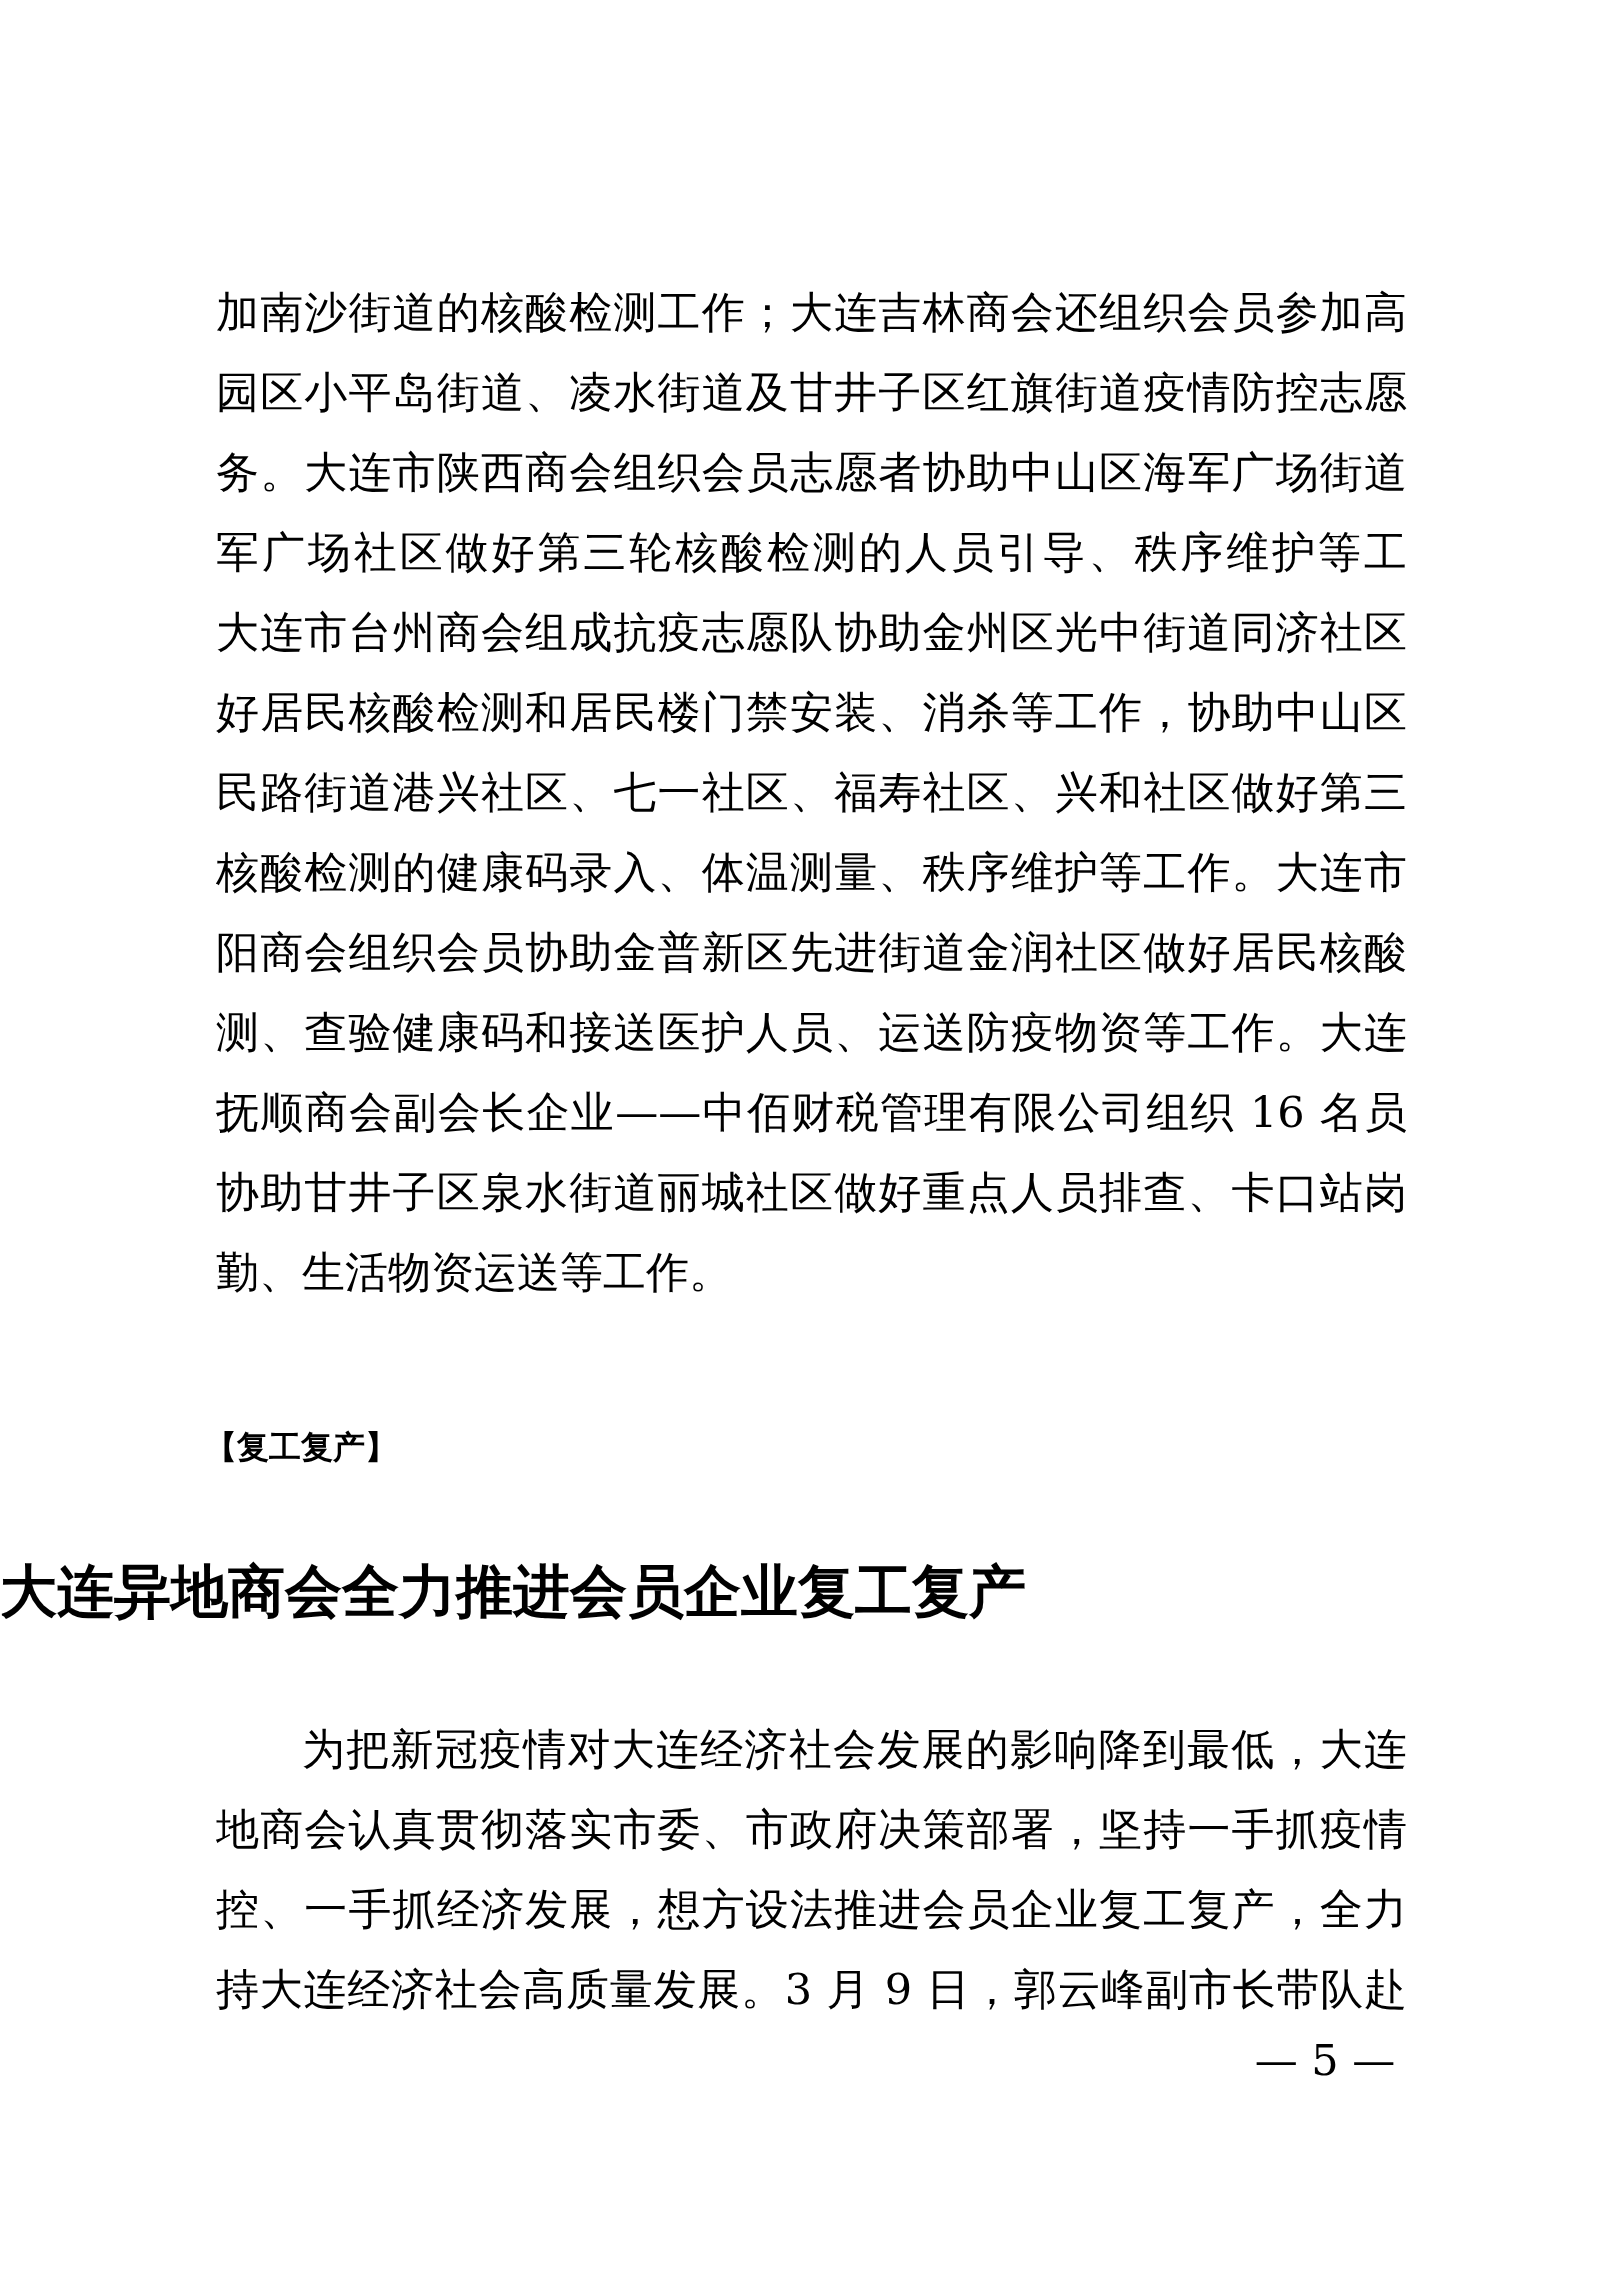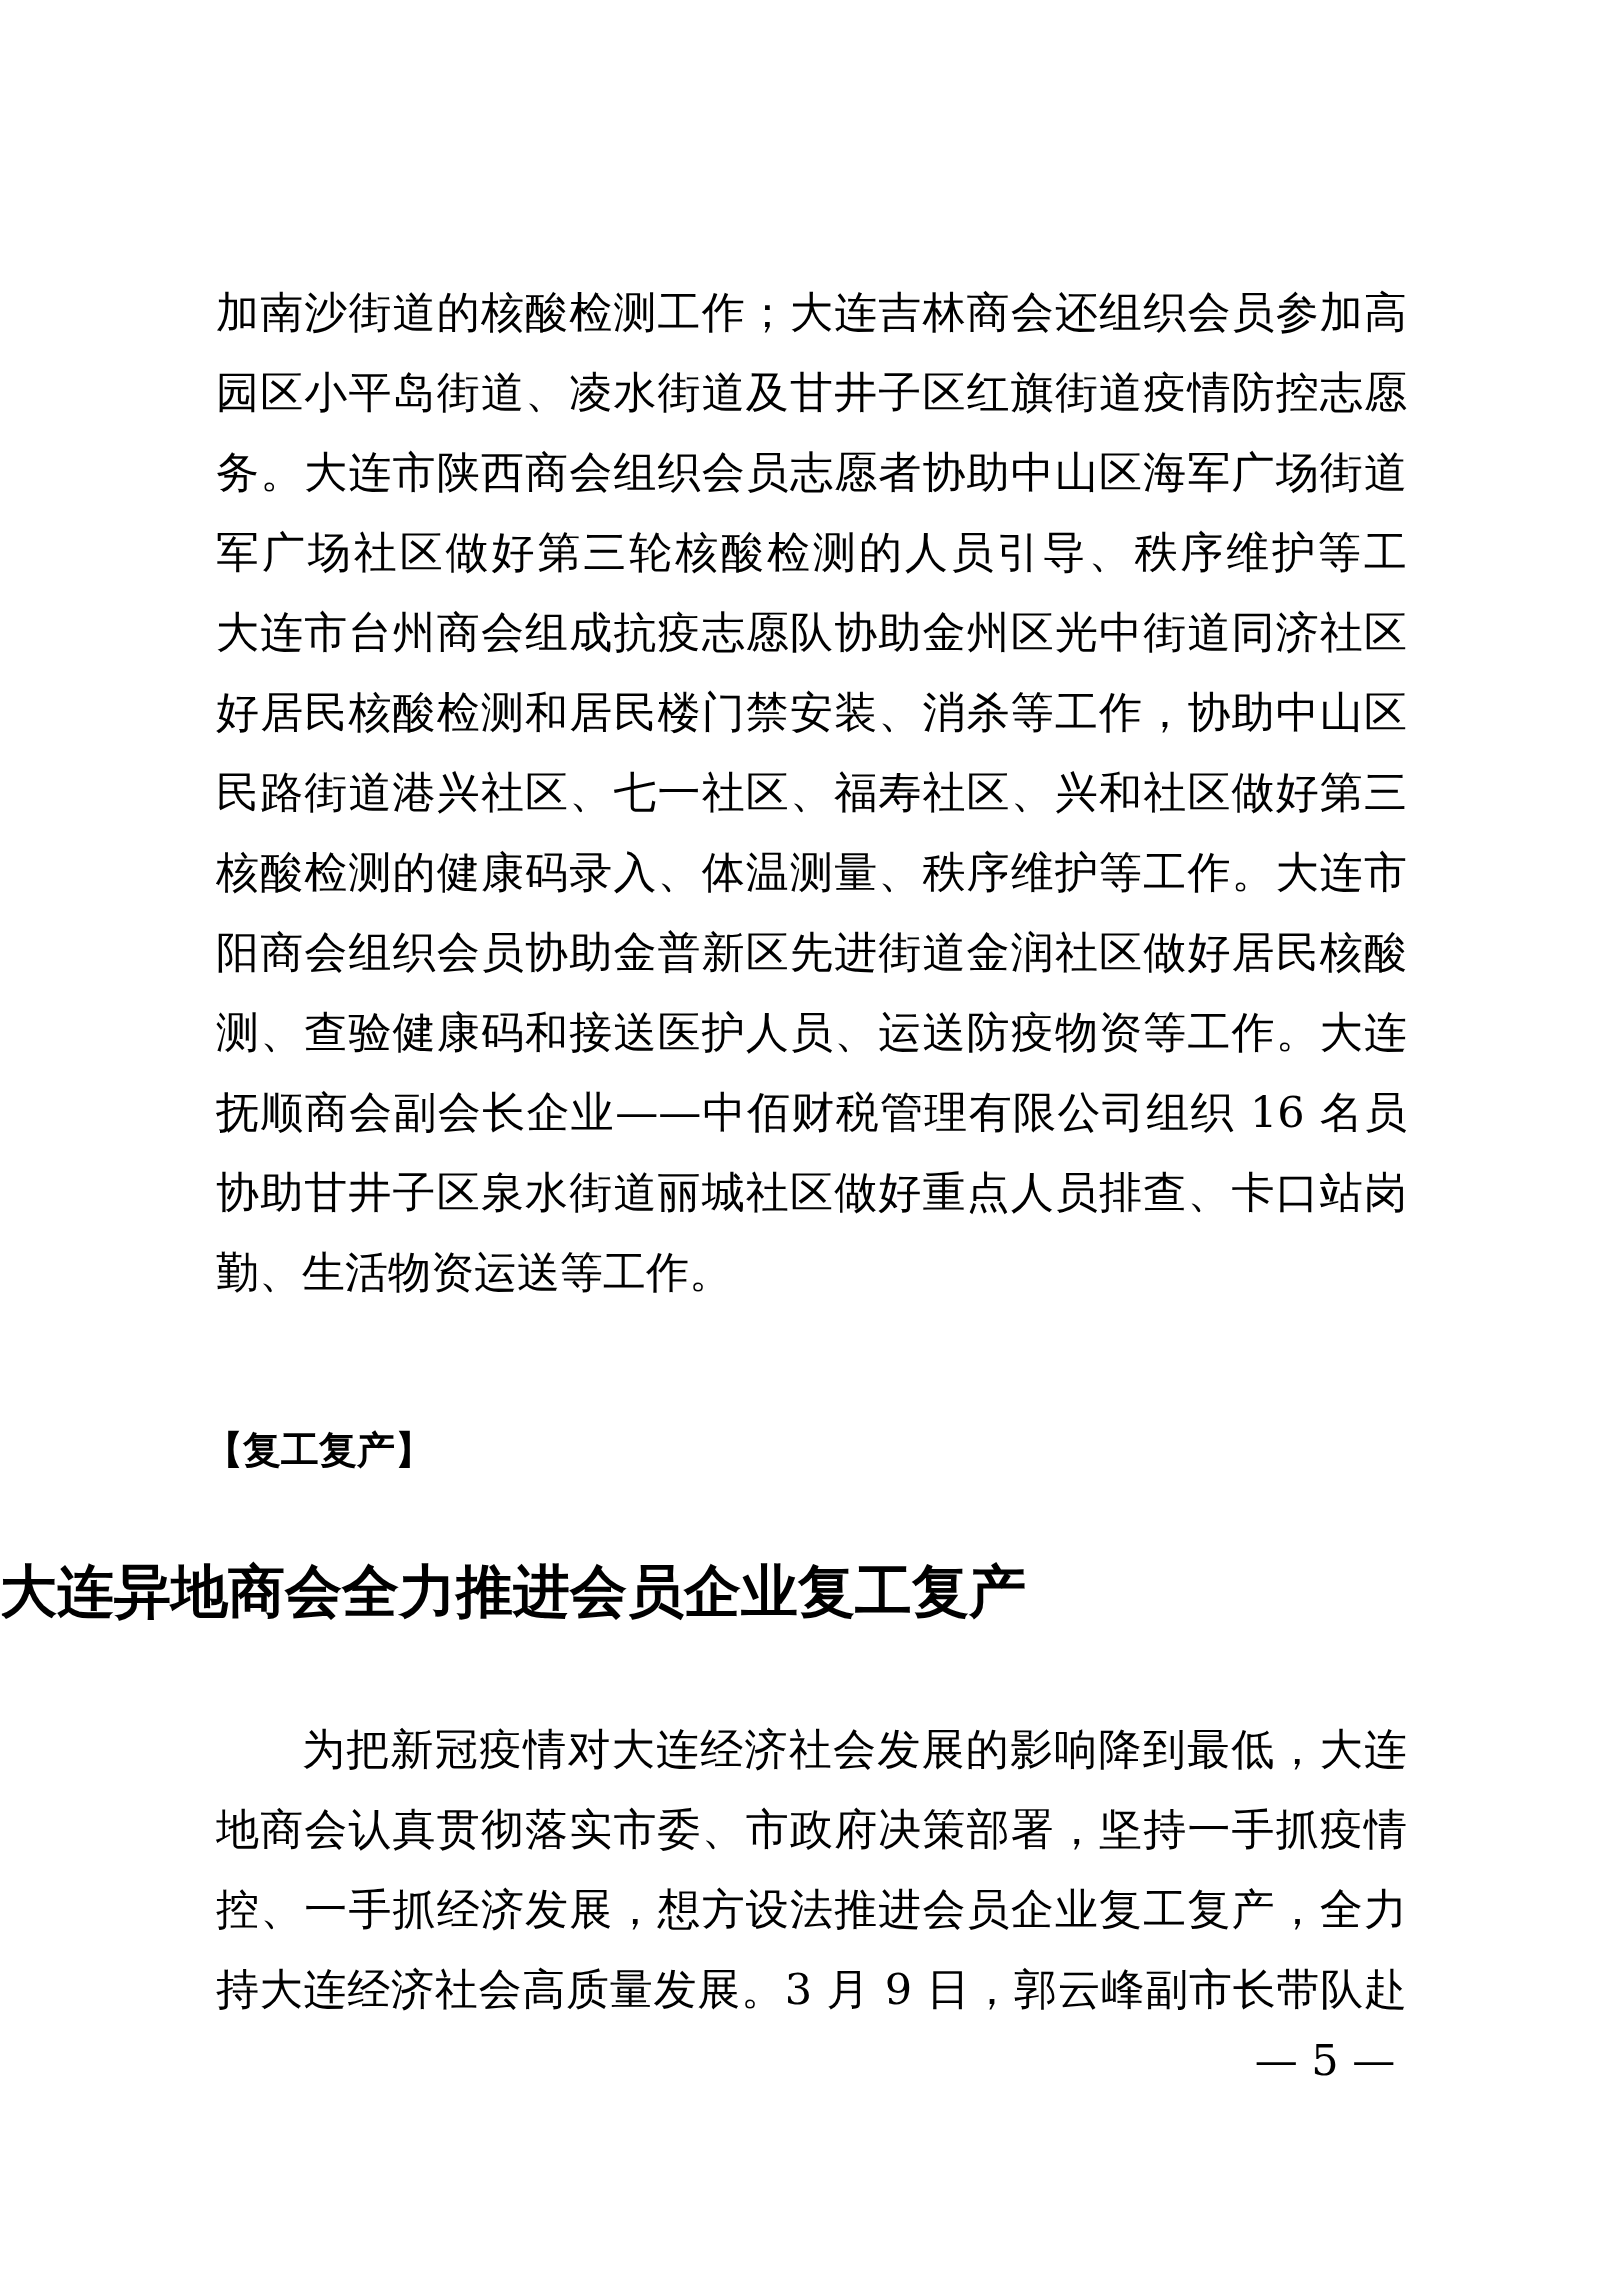--- a/index.html
+++ b/index.html
@@ -39,21 +39,21 @@
     text-align: center;
     text-align-last: left;
   }
   .t-line.indent {
     text-indent: 2em;
   }
   .section-header {
     position: absolute;
     left: 205px;
     top: 1429px;
-    font-size: 38px;
+    font-size: 32px;
     line-height: 1.15;
     font-weight: bold;
     font-family: "DejaVu Sans", sans-serif;
   }
   .article-title {
     position: absolute;
     left: 0;
     top: 1557px;
     width: 100%;
     text-align: left;

